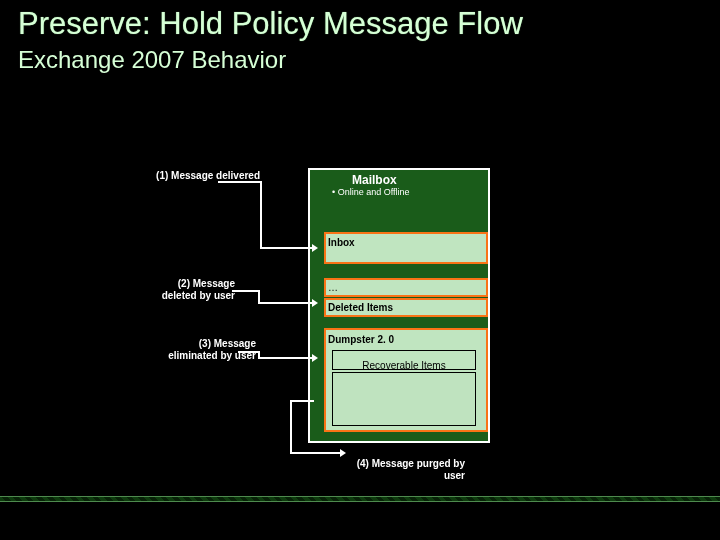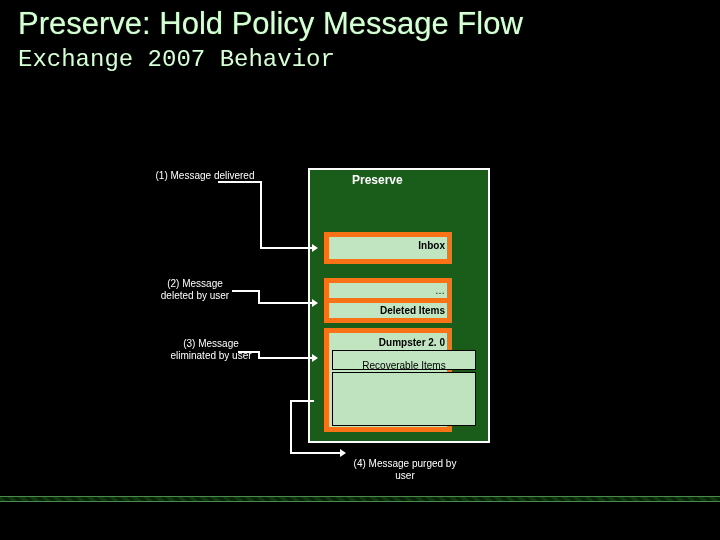--- a/index.html
+++ b/index.html
@@ -1,30 +1,30 @@
 <!DOCTYPE html>
 <html><head>
 <meta charset="utf-8">
 <style>
   * { box-sizing: border-box; margin: 0; padding: 0; }
   html, body { width: 720px; height: 540px; background: #000; overflow: hidden; font-family: "Segoe UI", Arial, sans-serif; }
   .slide { position: relative; width: 720px; height: 540px; background: #000; color: #fff; }
   .title { position: absolute; left: 18px; top: 6px; font-size: 31px; font-weight: 400; color: #d6ffd6; text-shadow: 0 0 1px #6fa76f; }
-  .subtitle { position: absolute; left: 18px; top: 46px; font-size: 24px; font-weight: 400; color: #d6ffd6; font-family: Liberation Mono, monospace; }
+  .subtitle { position: absolute; left: 18px; top: 46px; font-size: 24px; font-weight: 400; color: #d6ffd6; }
   .decor-bar { position: absolute; left: 0; right: 0; bottom: 38px; height: 6px;
     background: repeating-linear-gradient(45deg, #0d3a0d 0 4px, #072007 4px 8px);
     border-top: 1px solid #4e8a4e; border-bottom: 1px solid #4e8a4e; }
-  .step-label { position: absolute; font-size: 10px; line-height: 12px; color: #fff; text-align: center; font-weight: 400; width: 110px; }
+  .step-label { position: absolute; font-size: 10px; line-height: 12px; color: #fff; text-align: right; font-weight: 700; width: 110px; }
   .mailbox-frame { position: absolute; left: 308px; top: 168px; width: 182px; height: 275px;
     border: 2px solid #fff; background: #1a5c1a; }
   .mailbox-header { position: absolute; left: 0; top: 0; width: 100%; height: 56px; }
   .mailbox-title { font-size: 12px; color: #fff; font-weight: 700; padding: 3px 0 0 42px; }
   .mailbox-bullets { font-size: 9px; color: #fff; line-height: 11px; padding-left: 22px; }
-  .box { position: absolute; left: 14px; width: 128px; border: 5px solid #f97316; background: #c0e5c0; color: #000;
-    font-size: 10px; text-align: right; padding: 2px 2px; font-weight: 700; }
+  .box { position: absolute; left: 14px; width: 164px; border: 2px solid #f97316; background: #c0e5c0; color: #000;
+    font-size: 10px; text-align: left; padding: 2px 2px; font-weight: 700; }
   .thin { font-weight: 400; }
   .sub-box { position: absolute; left: 22px; width: 144px; border: 1px solid #000; background: #c0e5c0; color: #000;
     font-size: 10px; text-align: center; padding: 9px 2px; }
   .tall { height: 46px; }
   .connector { position: absolute; background: #fff; }
   .arrowhead-r { position: absolute; width: 0; height: 0; border-top: 4px solid transparent; border-bottom: 4px solid transparent; border-left: 6px solid #fff; }
 </style>
 </head>
 <body>
 <div class="slide">
@@ -32,22 +32,23 @@
   <div class="title">Preserve: Hold Policy Message Flow</div>
   <div class="subtitle">Exchange 2007 Behavior</div>
 
   <div class="step-label" style="left:150px; top:170px;">(1) Message delivered</div>
   <div class="step-label" style="left:155px; top:278px; width:80px;">(2) Message deleted by user</div>
   <div class="step-label" style="left:166px; top:338px; width:90px;">(3) Message eliminated by user</div>
   <div class="step-label" style="left:345px; top:458px; width:120px;">(4) Message purged by user</div>
 
   <div class="mailbox-frame">
     <div class="mailbox-header">
-      <div class="mailbox-title">Preserve</div>
+      <div class="mailbox-title">Mailbox</div>
       <div class="mailbox-bullets">
+        <div>• Online and Offline</div>
       </div>
     </div>
 
     <div class="box" style="top:62px; height:32px; line-height:14px; padding-top:2px;">Inbox</div>
 
     <div class="box thin" style="top:108px;">…</div>
 
     <div class="box" style="top:128px;">Deleted Items</div>
 
     <div class="box" style="top:158px; height:104px;">

